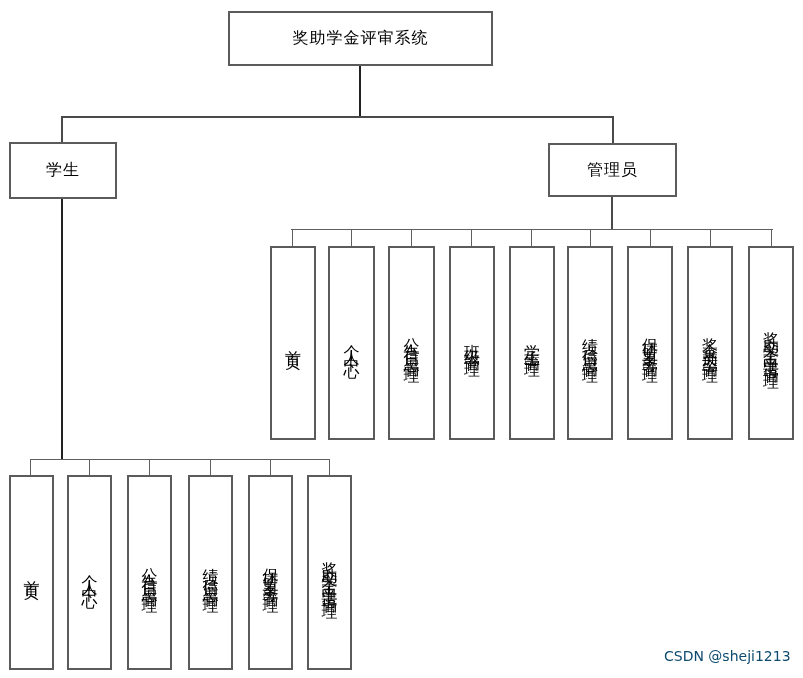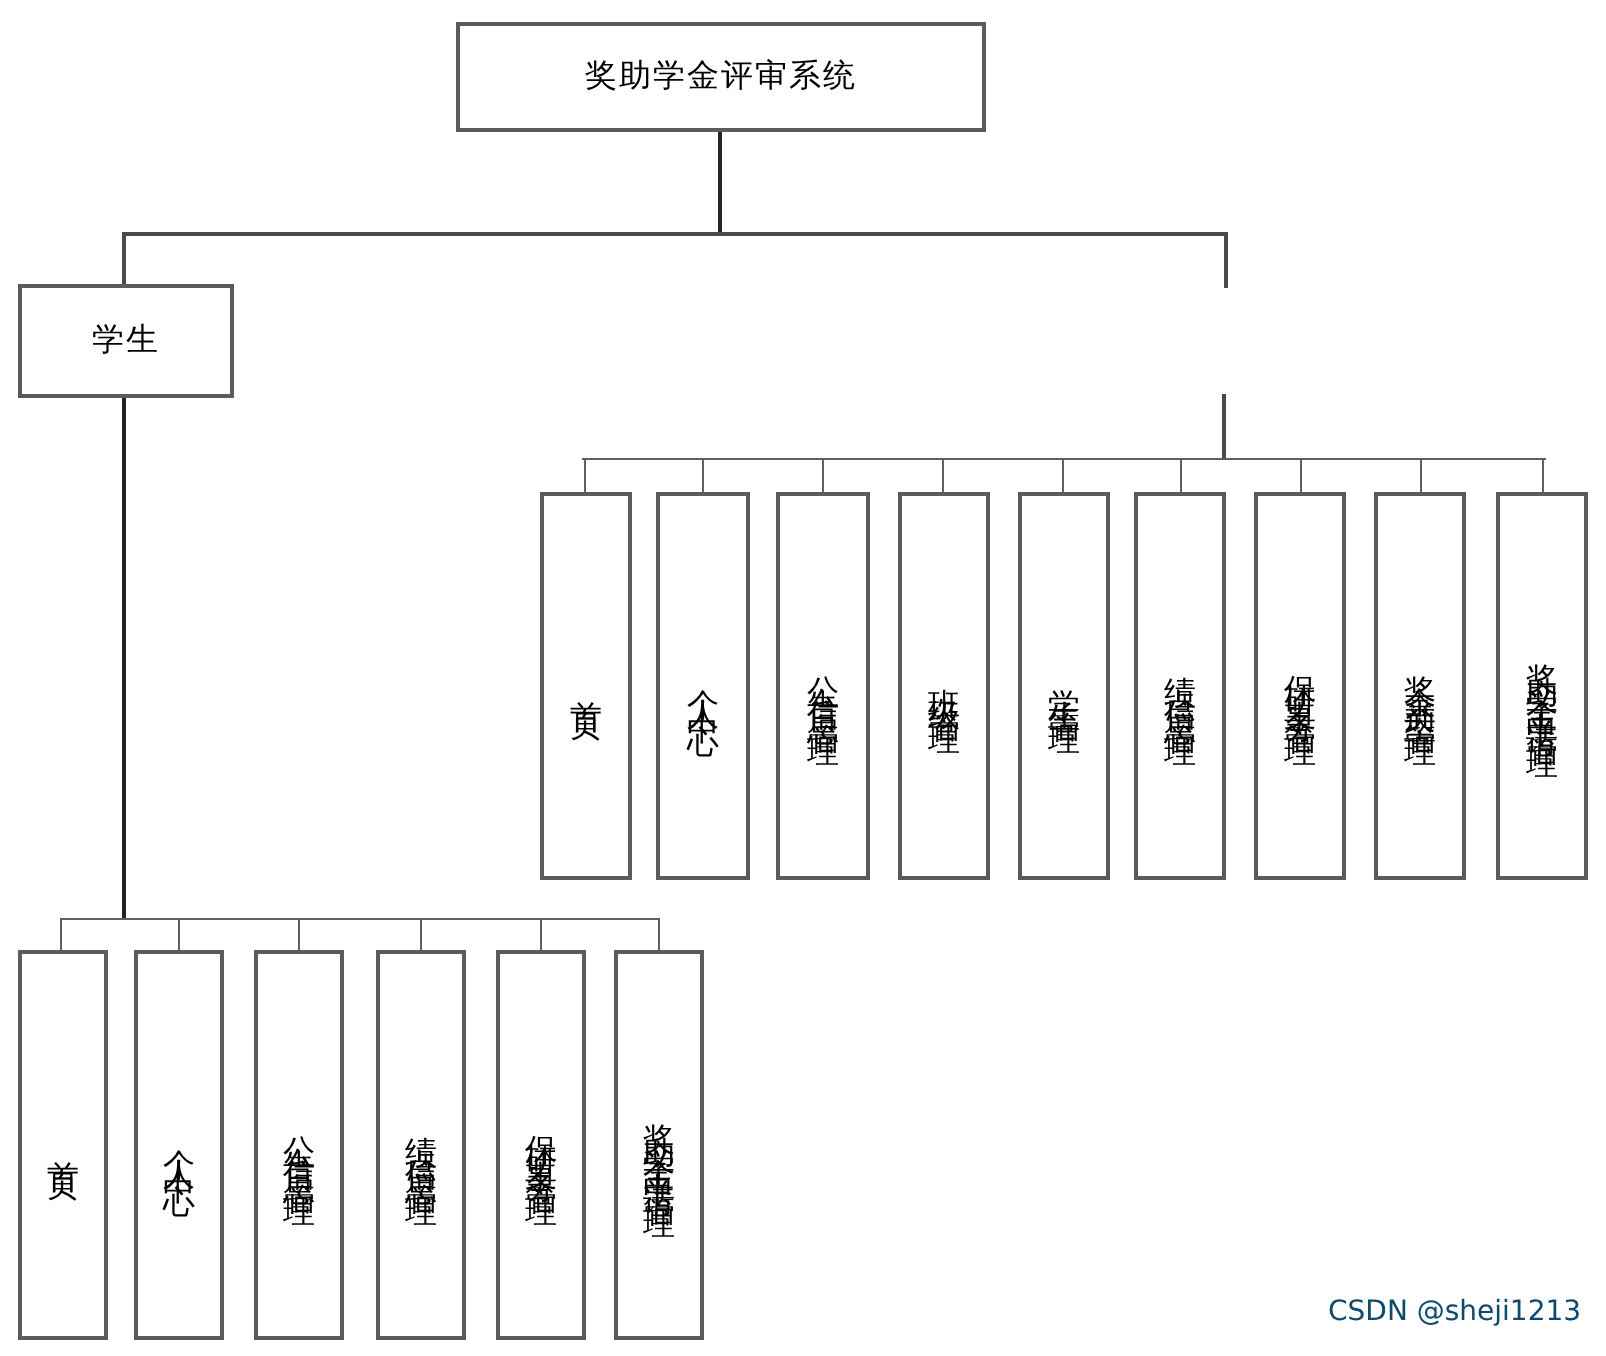--- a/index.html
+++ b/index.html
@@ -67,20 +67,23 @@
   </div>
 
   <div class="line dark" style="left:359px; top:66px; width:2px; height:51px;"></div>
   <div class="line" style="left:61px; top:116px; width:553px; height:2px;"></div>
   <div class="line" style="left:61px; top:116px; width:2px; height:27px;"></div>
   <div class="line" style="left:612px; top:116px; width:2px; height:28px;"></div>
 
   <div class="box h" style="left:9px; top:142px; width:108px; height:57px;">
     <span class="label">学生</span>
   </div>
+  <div class="box h" style="left:548px; top:143px; width:129px; height:54px;">
+    <span class="label">管理员</span>
+  </div>
 
   <div class="line" style="left:611px; top:197px; width:2px; height:33px;"></div>
   <div class="line thin" style="left:291px; top:229px; width:482px; height:1px;"></div>
   <div class="line thin" style="left:292px; top:229px; width:1px; height:18px;"></div>
   <div class="line thin" style="left:351px; top:229px; width:1px; height:18px;"></div>
   <div class="line thin" style="left:411px; top:229px; width:1px; height:18px;"></div>
   <div class="line thin" style="left:471px; top:229px; width:1px; height:18px;"></div>
   <div class="line thin" style="left:531px; top:229px; width:1px; height:18px;"></div>
   <div class="line thin" style="left:590px; top:229px; width:1px; height:18px;"></div>
   <div class="line thin" style="left:650px; top:229px; width:1px; height:18px;"></div>

